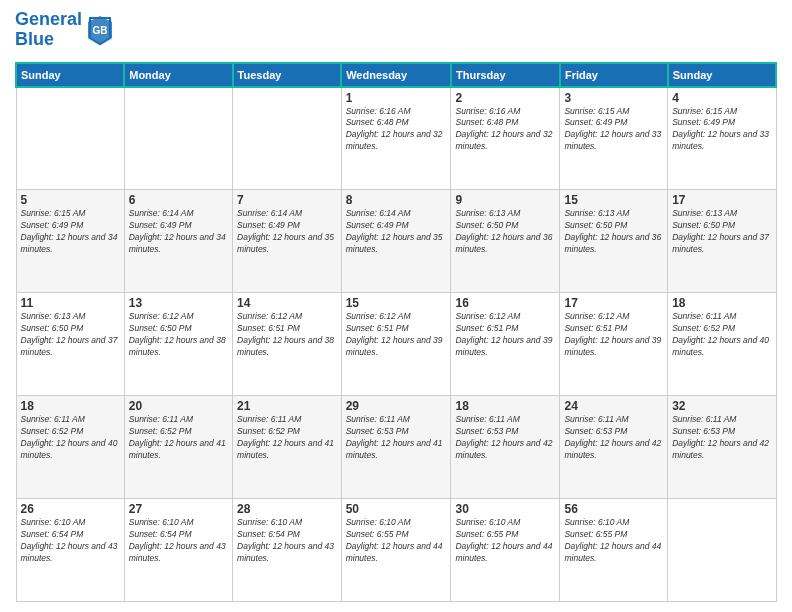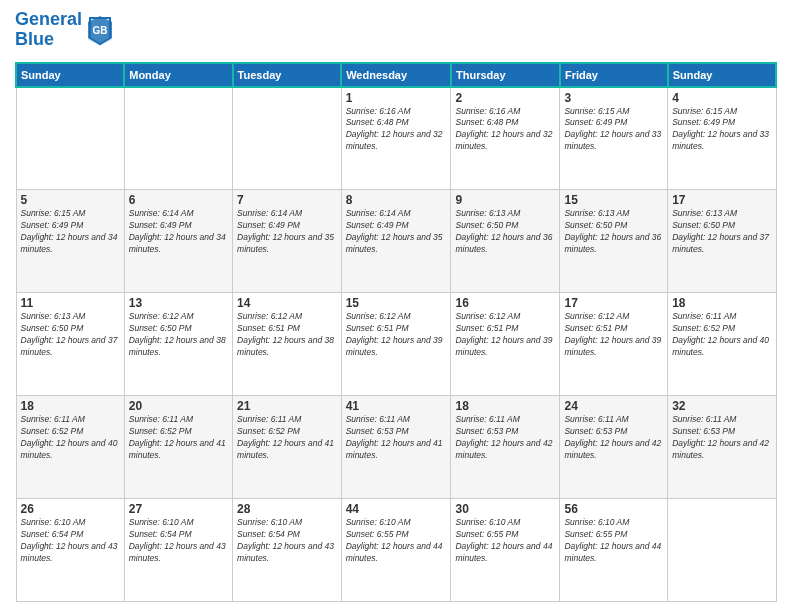--- a/index.html
+++ b/index.html
@@ -213,21 +213,21 @@
           </td>
           <td>
             <div class="day-number">20</div>
             <div class="day-info">Sunrise: 6:11 AM<br>Sunset: 6:52 PM<br>Daylight: 12 hours and 41 minutes.</div>
           </td>
           <td>
             <div class="day-number">21</div>
             <div class="day-info">Sunrise: 6:11 AM<br>Sunset: 6:52 PM<br>Daylight: 12 hours and 41 minutes.</div>
           </td>
           <td>
-            <div class="day-number">41</div>
+            <div class="day-number">29</div>
             <div class="day-info">Sunrise: 6:11 AM<br>Sunset: 6:53 PM<br>Daylight: 12 hours and 41 minutes.</div>
           </td>
           <td>
             <div class="day-number">18</div>
             <div class="day-info">Sunrise: 6:11 AM<br>Sunset: 6:53 PM<br>Daylight: 12 hours and 42 minutes.</div>
           </td>
           <td>
             <div class="day-number">24</div>
             <div class="day-info">Sunrise: 6:11 AM<br>Sunset: 6:53 PM<br>Daylight: 12 hours and 42 minutes.</div>
           </td>
@@ -243,21 +243,21 @@
           </td>
           <td>
             <div class="day-number">27</div>
             <div class="day-info">Sunrise: 6:10 AM<br>Sunset: 6:54 PM<br>Daylight: 12 hours and 43 minutes.</div>
           </td>
           <td>
             <div class="day-number">28</div>
             <div class="day-info">Sunrise: 6:10 AM<br>Sunset: 6:54 PM<br>Daylight: 12 hours and 43 minutes.</div>
           </td>
           <td>
-            <div class="day-number">44</div>
+            <div class="day-number">50</div>
             <div class="day-info">Sunrise: 6:10 AM<br>Sunset: 6:55 PM<br>Daylight: 12 hours and 44 minutes.</div>
           </td>
           <td>
             <div class="day-number">30</div>
             <div class="day-info">Sunrise: 6:10 AM<br>Sunset: 6:55 PM<br>Daylight: 12 hours and 44 minutes.</div>
           </td>
           <td>
             <div class="day-number">56</div>
             <div class="day-info">Sunrise: 6:10 AM<br>Sunset: 6:55 PM<br>Daylight: 12 hours and 44 minutes.</div>
           </td>

